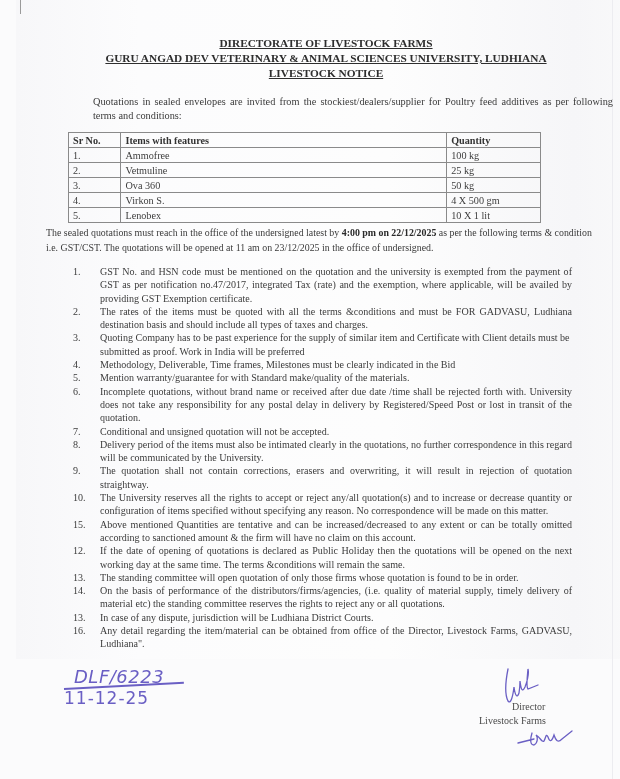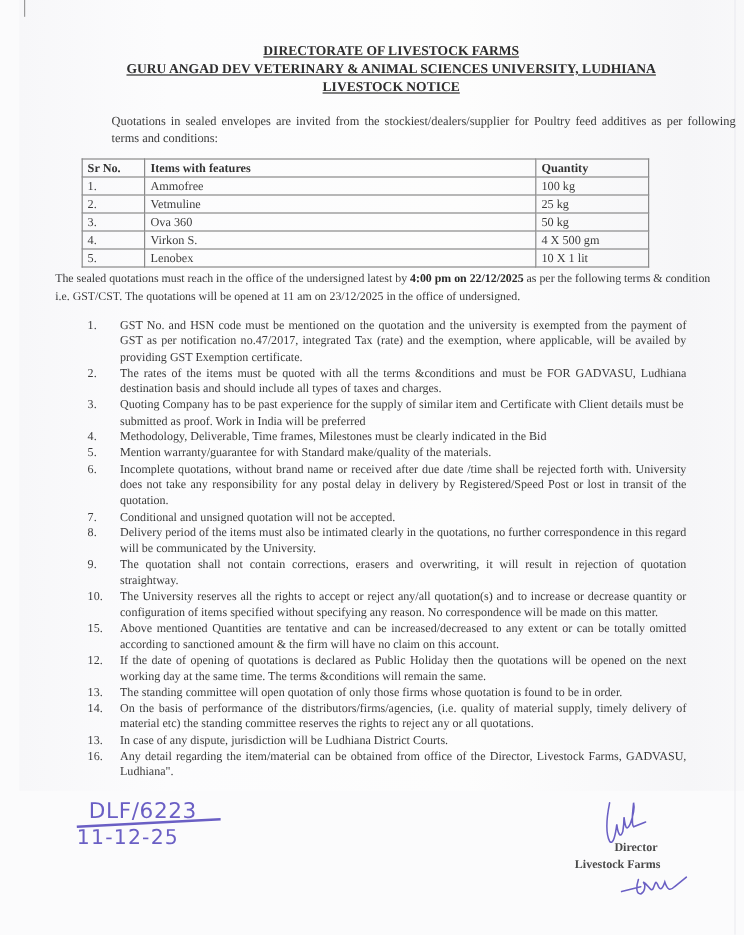--- a/index.html
+++ b/index.html
@@ -32,25 +32,25 @@
     .para b { color: #2a2a2a; }
     .tc-title { position: absolute; left: 0; width: 620px; top: 254px; text-align: center; font-weight: bold; font-size: 10.4px; color: #333; }
 
     ol.terms { position: absolute; left: 30px; top: 265px; width: 526px; margin: 0; padding: 0; list-style: none; font-size: 10.05px; line-height: 13.3px; color: #3b3b3b; }
     ol.terms li { position: relative; padding-left: 54px; text-align: justify; margin: 0; }
     ol.terms li .num { position: absolute; left: 27px; top: 0; width: 22px; text-align: left; }
     ol.terms li.j { text-align: justify; text-align-last: left; }
     ol.terms li.l { text-align: left; }
 
     .hand { position: absolute; color: #6a5fc4; font-family: "DejaVu Sans", sans-serif; font-weight: normal; }
-    .ref-no { left: 58px; top: 666px; font-size: 18px; letter-spacing: 0.5px; }
+    .ref-no { left: 58px; top: 666px; font-size: 18px; letter-spacing: 0.5px; font-style: italic; }
     .ref-date { left: 48px; top: 688px; font-size: 17px; letter-spacing: 1px; }
     .ref-line { position: absolute; left: 48px; top: 688px; width: 120px; height: 1.5px; background: #6a5fc4; transform: rotate(-3deg); transform-origin: left; }
 
-    .sig-block { position: absolute; left: 460px; top: 665px; width: 110px; height: 100px; font-weight: bold; }
+    .sig-block { position: absolute; left: 460px; top: 665px; width: 110px; height: 100px; }
     .sig-mark { position: absolute; left: 22px; top: 0; }
     .sig-title { position: absolute; left: 36px; top: 36px; font-size: 10px; color: #4a4a4a; }
     .sig-sub { position: absolute; left: 3px; top: 50px; font-size: 10px; color: #4a4a4a; }
     .sig-mark2 { position: absolute; left: 40px; top: 56px; }
   </style>
 </head>
 <body>
 
 <div class="page">
   <div class="edge-mark"></div>

